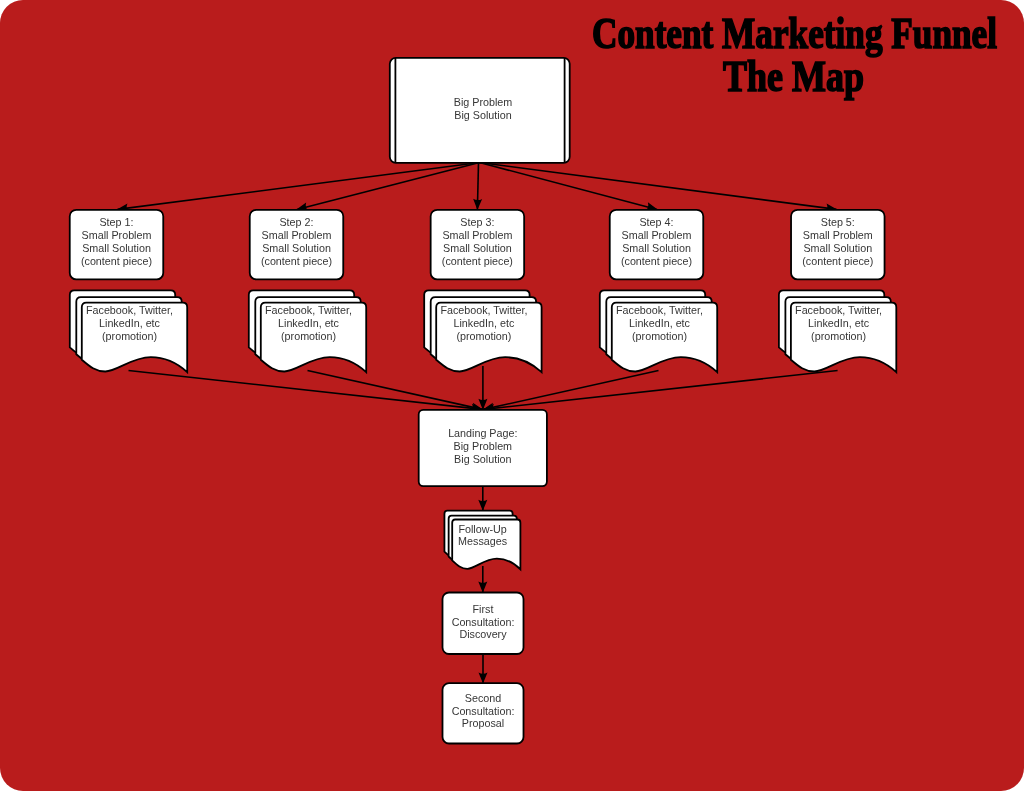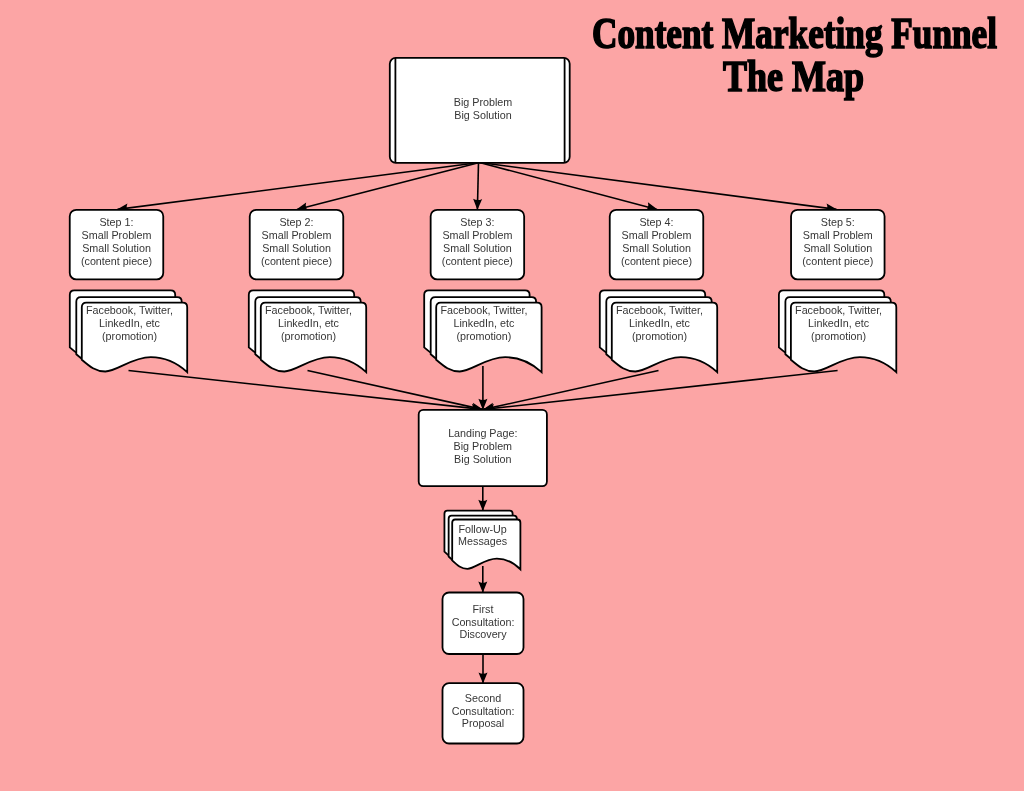--- a/index.html
+++ b/index.html
@@ -1,16 +1,16 @@
 <!DOCTYPE html>
 <html><head>
 <meta charset="utf-8">
 <style>
   html,body{margin:0;padding:0;background:#ffffff;}
-  #canvas{position:relative;width:1024px;height:791px;background:#fca5a5;overflow:hidden;}
+  #canvas{position:relative;width:1024px;height:791px;background:#b91c1c;overflow:hidden;border-radius:23px;}
   svg{display:block;}
   text{font-family:"Liberation Sans",sans-serif;fill:#363636;}
   .bt{font-size:10.75px;}
   .title{font-family:"Liberation Serif",serif;font-weight:bold;fill:#000000;stroke:#000000;stroke-width:1.7px;}
 </style>
 </head>
 <body>
 <div id="canvas">
 <svg width="1024" height="791" viewBox="0 0 1024 791">
   <defs>

